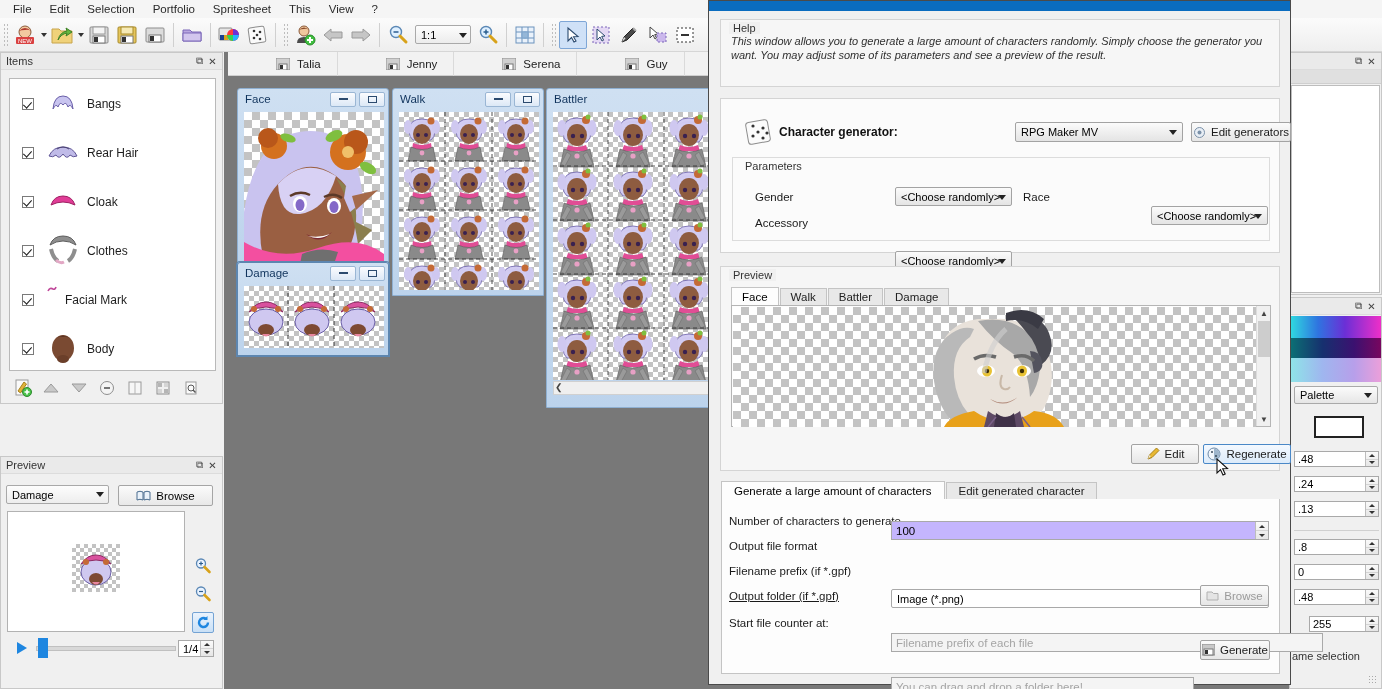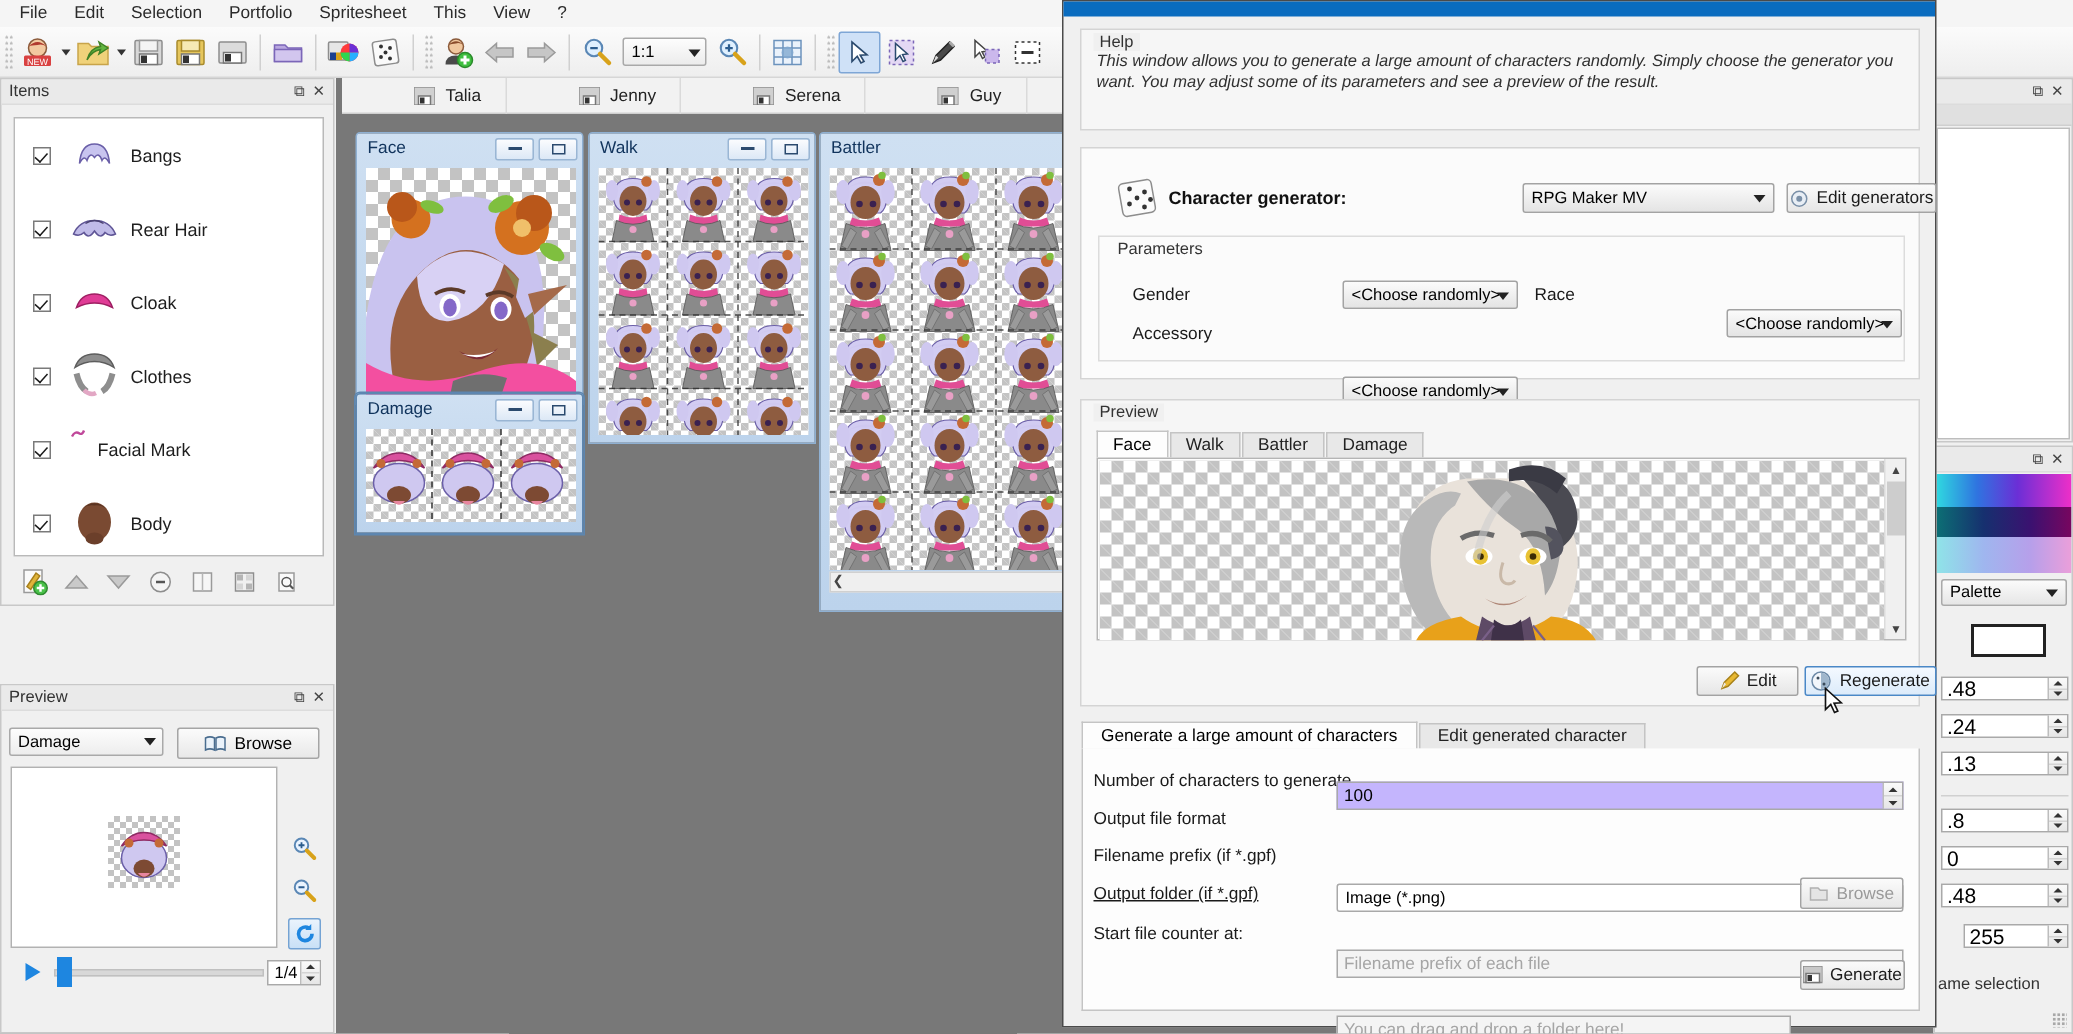--- a/index.html
+++ b/index.html
@@ -122,21 +122,21 @@
   .wbtn .rst { width:9px; height:7px; border:1.5px solid #2b4a6e; }
   .canvas-chk { background-image:
       linear-gradient(45deg,#c3c3c3 25%,transparent 25%,transparent 75%,#c3c3c3 75%),
       linear-gradient(45deg,#c3c3c3 25%,transparent 25%,transparent 75%,#c3c3c3 75%);
       background-size:16px 16px; background-position:0 0, 8px 8px; background-color:#fff; }
 
   
   #right-top { left:1289px; top:52px; width:93px; height:243px; }
   #right-pal { left:1289px; top:297px; width:93px; height:392px; }
   .numrow { position:absolute; left:4px; width:85px; height:16px; background:#fff;
-            border:1px solid #a9a9a9; display:flex; align-items:center; padding-left:3px; font-size:14px; }
+            border:1px solid #a9a9a9; display:flex; align-items:center; padding-left:3px; font-size:11px; }
 
   
   #dialog { left:708px; top:0px; width:583px; height:685px;
             background:#f0f0f0; border:1px solid #4a4a4a; }
   #dlg-titlebar { height:10px; background:#0a6cbf; }
   .grp { position:absolute; border:1px solid #d4d4d4; background:#f6f6f6; }
   .grp-cap { position:absolute; top:-8px; left:8px; background:#f0f0f0; padding:0 4px;
              font-size:11px; color:#333;margin-top:10px; }
   .help-txt { font-style:italic; font-size:11px; color:#303030; line-height:14px; }
   .dsel { background:linear-gradient(#fbfbfb,#e4e4e4); border:1px solid #a3a3a3; border-radius:2px;
@@ -1037,21 +1037,21 @@
       </span>
   </div>
 
   <span class="abs fieldlbl" style="left:20px; top:539px;">Output file format</span>
   <div class="dsel abs" style="left:182px; top:535px; width:378px; height:19px; background:#fff; border-color:#a9a9a9;margin-top:24px;">
     <span>Image (*.png)</span>
     <span class="cb"></span>
   </div>
 
   <span class="abs fieldlbl" style="left:20px; top:564px;">Filename prefix (if *.gpf)</span>
-  <div class="txtbox ro abs" style="left:182px; top:560px; width:378px; height:19px;">
+  <div class="txtbox ro abs" style="left:182px; top:560px; width:432px; height:19px;">
     <span>Filename prefix of each file</span>
   </div>
 
   <span class="abs fieldlbl" style="left:20px; top:589px;text-decoration:underline;">Output folder (if *.gpf)</span>
   <div class="txtbox ro abs" style="left:182px; top:585px; width:303px; height:19px;">
     <span>You can drag and drop a folder here!</span>
   </div>
   <div class="dbtn abs" style="left:491px; top:584px; width:69px; height:21px; color:#9a9a9a;">
     <svg width="13" height="13" viewBox="0 0 13 13">
       <path d="M1 3h5l1.5 1.5H12V11H1z" fill="#e4e4e4" stroke="#b0b0b0"></path>

